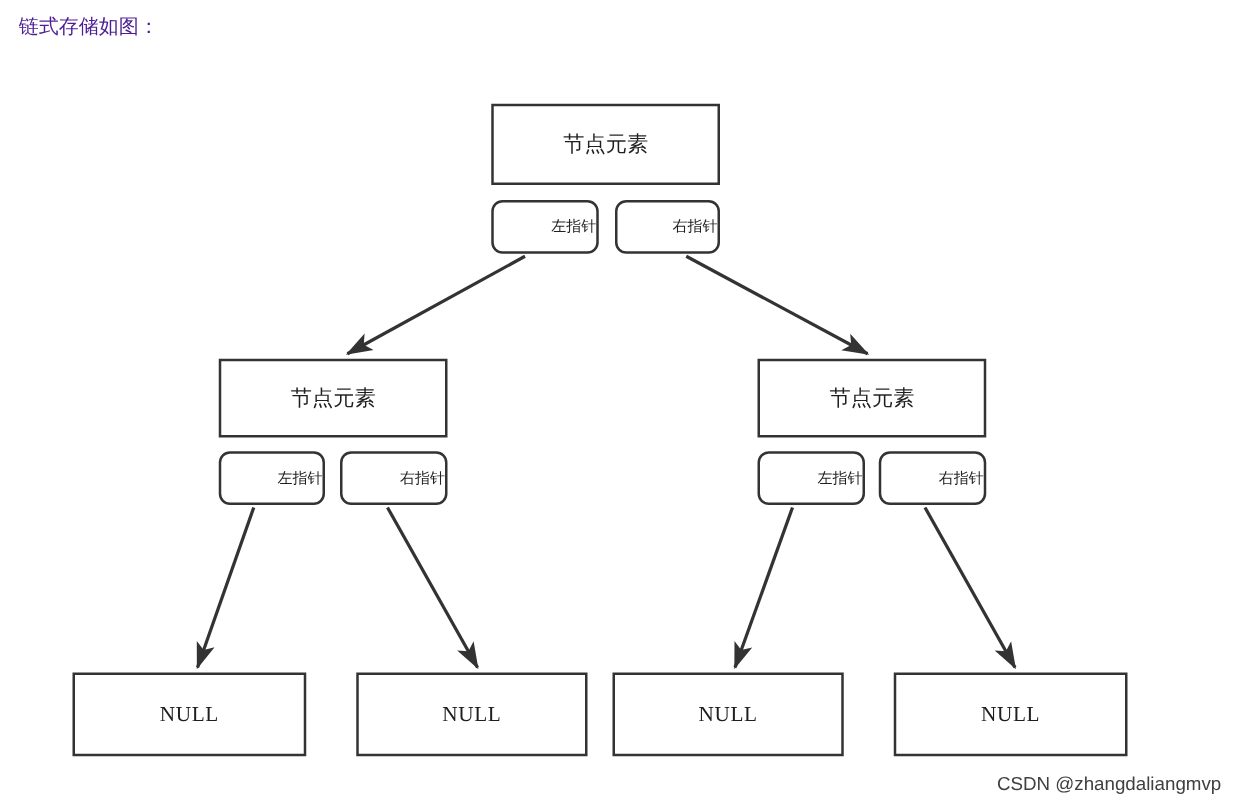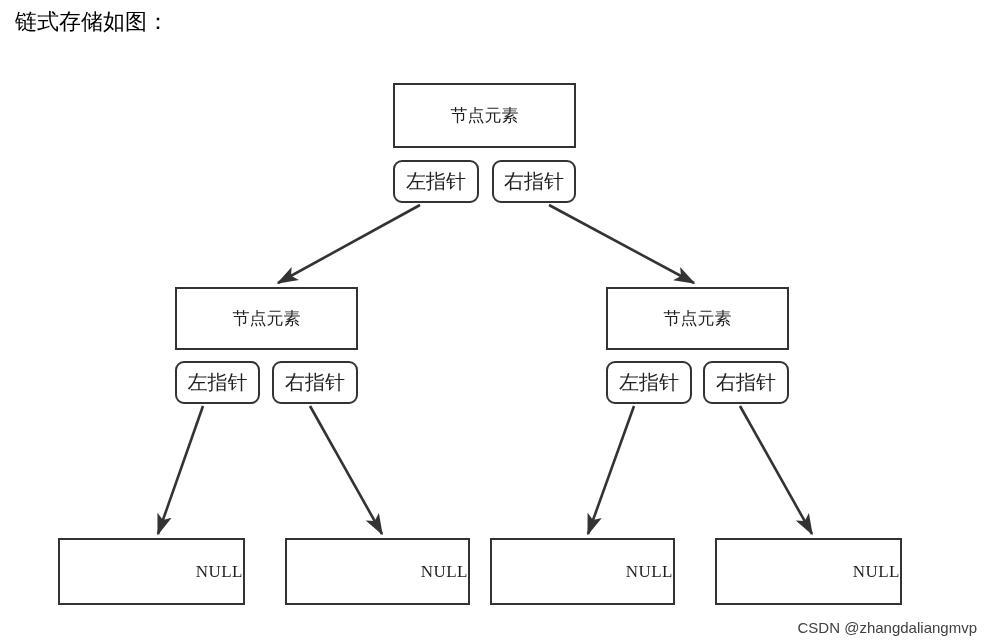--- a/index.html
+++ b/index.html
@@ -12,23 +12,23 @@
     height: 642px;
     position: relative;
     overflow: hidden;
     font-family: "Liberation Sans", sans-serif;
   }
 
   #page-title {
     position: absolute;
     left: 15px;
     top: 8px;
-    font-size: 22px;
+    font-size: 16px;
     line-height: 28px;
-    color: #000000;
+    color: #4c1d95;
     font-family: "Liberation Sans", sans-serif;
     white-space: nowrap;
   }
 
   #diagram {
     position: absolute;
     left: 0;
     top: 0;
     width: 987px;
     height: 642px;
@@ -55,28 +55,28 @@
     font-size: 17px;
     color: #1f1f1f;
   }
 
   .elem-box {
     border-radius: 0;
   }
 
   .ptr-box {
     border-radius: 9px;
-    font-size: 20px;
+    font-size: 12px;
+    justify-content: flex-end;
   }
 
   .null-box {
     border-radius: 0;
     font-size: 17px;
     letter-spacing: 0.5px;
-    justify-content: flex-end;
   }
 
   #watermark {
     position: absolute;
     right: 10px;
     bottom: 6px;
     font-size: 15px;
     color: #404040;
     font-family: "Liberation Sans", sans-serif;
     white-space: nowrap;

